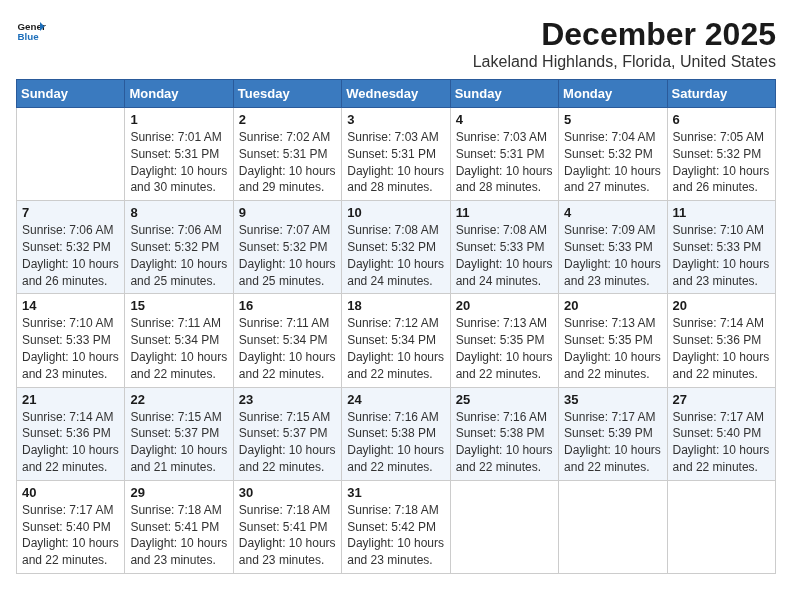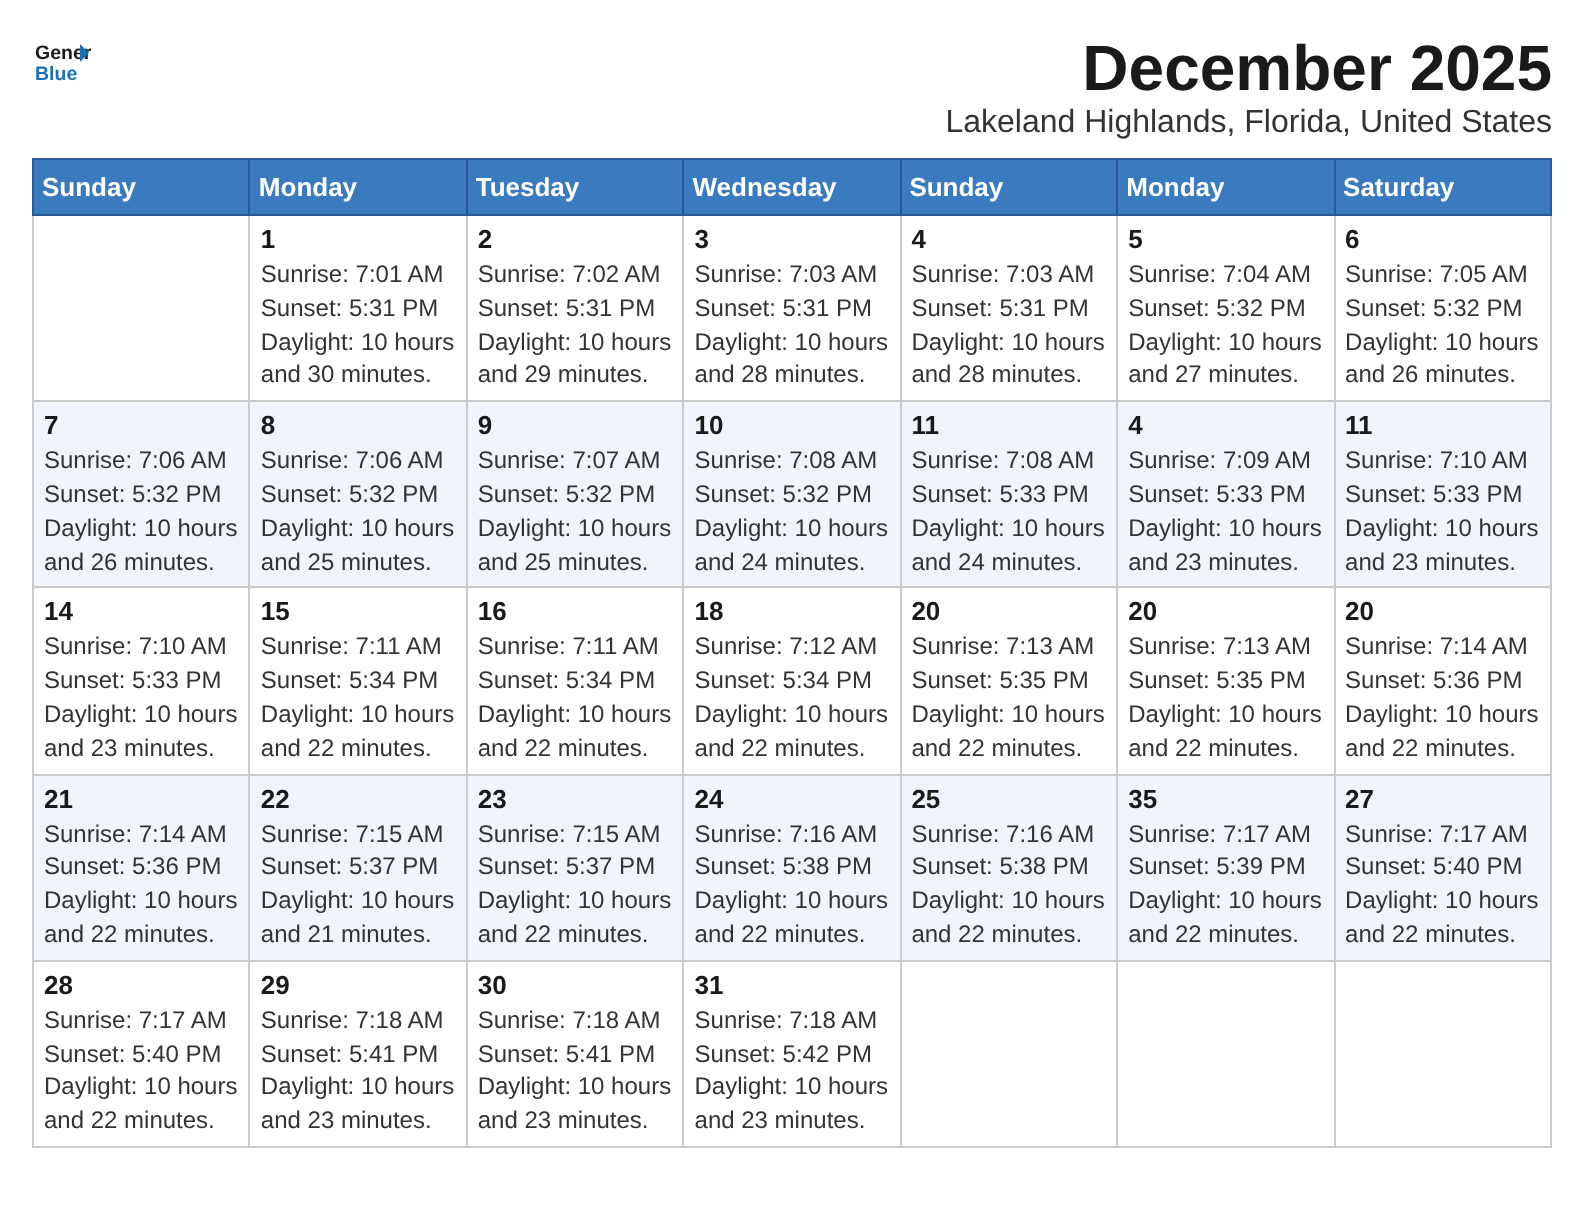--- a/index.html
+++ b/index.html
@@ -226,21 +226,21 @@
           <span class="day-number">35</span>
           <div class="day-info">Sunrise: 7:17 AM<br>Sunset: 5:39 PM<br>Daylight: 10 hours and 22 minutes.</div>
         </td>
         <td>
           <span class="day-number">27</span>
           <div class="day-info">Sunrise: 7:17 AM<br>Sunset: 5:40 PM<br>Daylight: 10 hours and 22 minutes.</div>
         </td>
       </tr>
       <tr>
         <td>
-          <span class="day-number">28</span>
+          <span class="day-number">40</span>
           <div class="day-info">Sunrise: 7:17 AM<br>Sunset: 5:40 PM<br>Daylight: 10 hours and 22 minutes.</div>
         </td>
         <td>
           <span class="day-number">29</span>
           <div class="day-info">Sunrise: 7:18 AM<br>Sunset: 5:41 PM<br>Daylight: 10 hours and 23 minutes.</div>
         </td>
         <td>
           <span class="day-number">30</span>
           <div class="day-info">Sunrise: 7:18 AM<br>Sunset: 5:41 PM<br>Daylight: 10 hours and 23 minutes.</div>
         </td>

